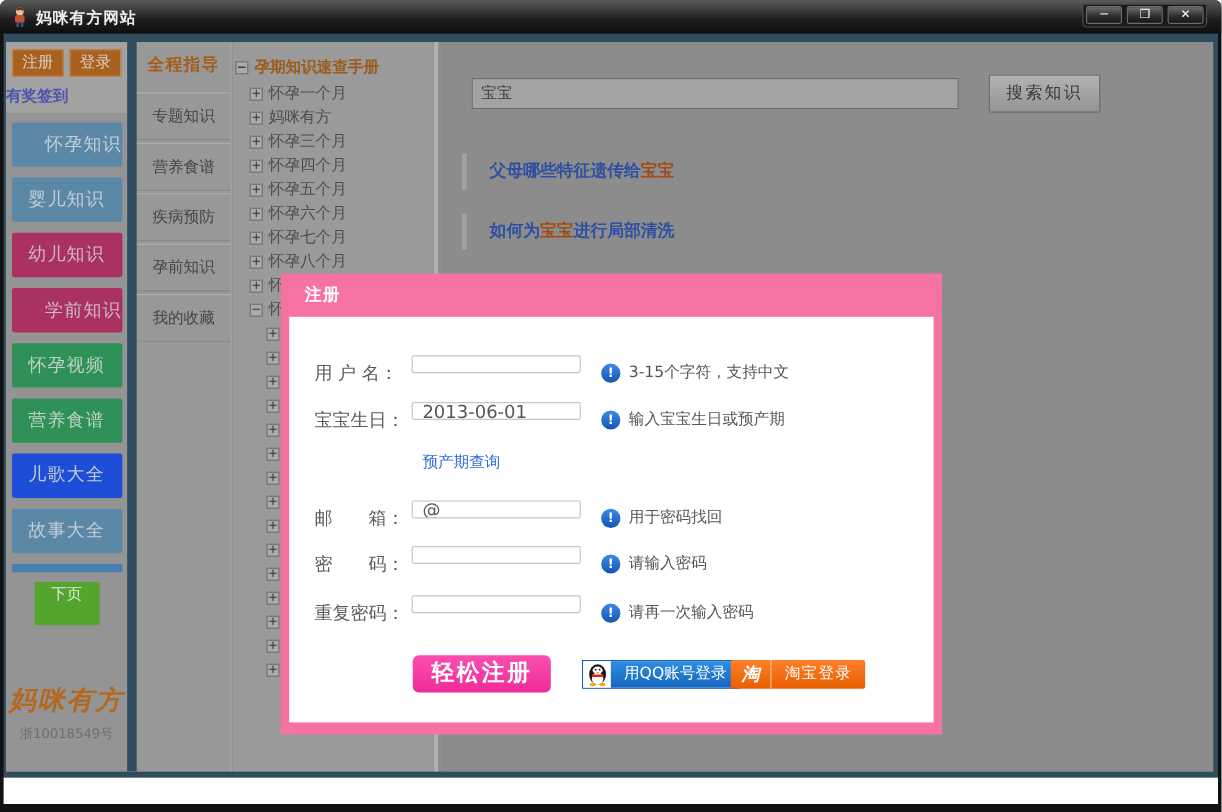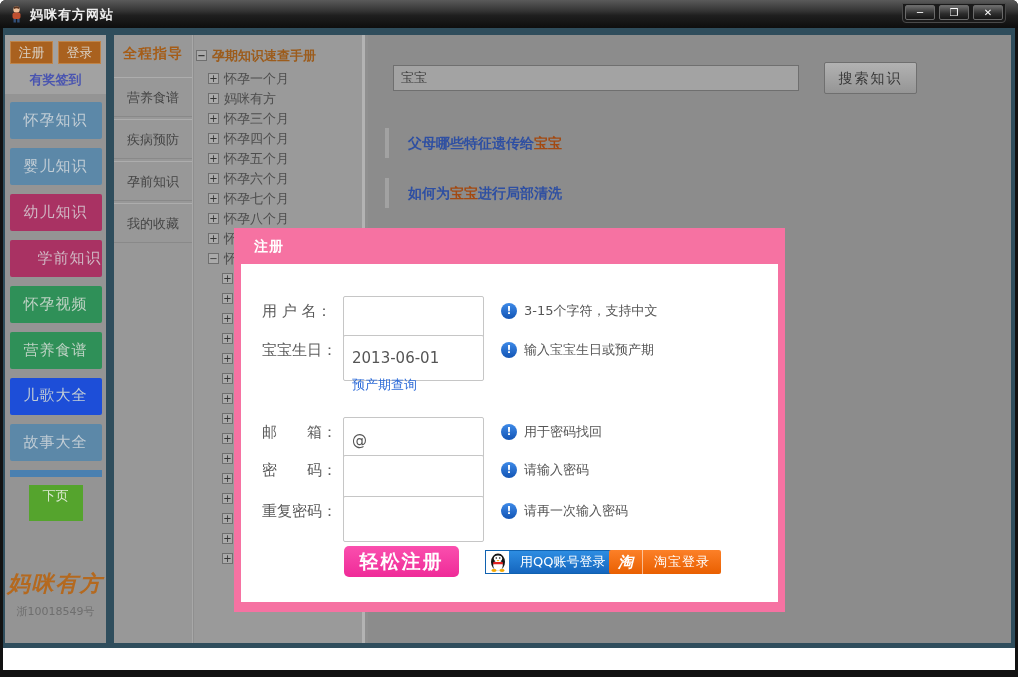--- a/index.html
+++ b/index.html
@@ -22,21 +22,21 @@
   
   .content { position: absolute; left: 3px; top: 28px; width: 1012px; height: 620px; background: #2f4d5c; }
   .webview { position: absolute; left: 2px; top: 7px; right: 4px; bottom: 5px; background: #8f8f8f; overflow: hidden; }
 
   
   .sidebar { position: absolute; left: 0; top: 0; width: 101px; height: 100%; background: #949494; }
   .sidebar-top { background: #a2a2a2; padding: 6px 0 5px; }
   .auth-row { display: flex; justify-content: center; gap: 5px; }
   .btn-auth { width: 43px; height: 23px; line-height: 21px; text-align: center; background: #a9611f;
               border: 1px solid #c08448; color: #d9d0c4; font-size: 13px; }
-  .signin { margin-top: 7px; text-align: center; color: #4a55b0; font-size: 13px; font-weight: bold; }
+  .signin { margin-top: 7px; text-align: left; color: #4a55b0; font-size: 13px; font-weight: bold; }
   .sidebar-nav { padding-top: 8px; }
   .nav-btn { width: 92px; height: 37px; line-height: 37px; margin: 0 auto 9px; text-align: center;
              font-size: 15px; letter-spacing: 1px; border-radius: 2px; }
   .blue-bar { width: 92px; height: 7px; background: #4a80b0; margin: 4px auto 8px; }
   .next-btn { width: 54px; height: 36px; line-height: 22px; margin: 0 auto; text-align: center;
               background: #55a42d; color: #dcead2; font-size: 13px; }
   .logo { margin-top: 48px; text-align: center; font-size: 22px; font-weight: bold; font-style: italic;
           color: #b4691f; letter-spacing: 2px; }
   .regno { margin-top: 5px; text-align: center; font-size: 11px; color: #6e6e6e; }
 
@@ -73,21 +73,21 @@
                  margin-bottom: 20px; font-size: 14px; font-weight: bold; color: #2e4fa2; }
   .result-item .hl { color: #a34a12; }
 
   
   .modal { position: absolute; left: 234px; top: 228px; width: 551px; height: 384px; background: #f672a2; z-index: 20; }
   .modal-header { height: 36px; line-height: 36px; padding-left: 20px; color: #ffffff; font-size: 14px;
                   font-weight: bold; letter-spacing: 1px; }
   .modal-body { position: absolute; left: 7px; right: 7px; top: 36px; bottom: 10px; background: #ffffff; }
   .form-row { position: absolute; left: 0; right: 0; height: 30px; }
   .form-row .flabel { position: absolute; left: 21px; width: 80px; line-height: 30px; font-size: 15px; color: #5a5a5a; white-space: pre; }
-  .form-row .finput { position: absolute; left: 102px; top: 0; width: 141px; height: 46px; border: 1px solid #c6c6c6;
+  .form-row .finput { position: absolute; left: 102px; top: 0; width: 141px; height: 15px; border: 1px solid #c6c6c6;
                       border-radius: 2px; font-size: 15px; color: #555; padding-left: 8px; background: #fff;
                       font-family: "DejaVu Sans", sans-serif; }
   .form-row .info-ico { position: absolute; left: 260px; top: 7px; width: 16px; height: 16px; border-radius: 50%;
                         background: linear-gradient(#3e8ae8, #1254b4); color: #fff; font-size: 11px; font-weight: bold;
                         text-align: center; line-height: 16px; }
   .form-row .fhint { position: absolute; left: 283px; line-height: 30px; font-size: 13px; color: #555; }
   .due-link { position: absolute; left: 111px; top: 112px; font-size: 13px; color: #2e6cd8; }
 
   .btn-row { position: absolute; left: 0; top: 282px; right: 0; height: 36px; }
   .submit-btn { position: absolute; left: 103px; top: 0; width: 115px; height: 31px; line-height: 31px;
@@ -131,40 +131,41 @@
 
       <div class="sidebar">
         <div class="sidebar-top">
           <div class="auth-row">
             <div class="btn-auth">注册</div>
             <div class="btn-auth">登录</div>
           </div>
           <div class="signin">有奖签到</div>
         </div>
         <div class="sidebar-nav" id="sidebarNav">
-            <div class="nav-btn" style="background: rgb(92, 136, 168); color: rgb(194, 205, 213);">怀孕知识</div>
+            <div class="nav-btn" style="background: rgb(92, 136, 168); color: rgb(194, 205, 213); text-align: right;">怀孕知识</div>
             <div class="nav-btn" style="background: rgb(92, 136, 168); color: rgb(194, 205, 213);">婴儿知识</div>
             <div class="nav-btn" style="background: rgb(169, 50, 99); color: rgb(208, 182, 195);">幼儿知识</div>
             <div class="nav-btn" style="background: rgb(169, 50, 99); color: rgb(208, 182, 195); text-align: right;">学前知识</div>
             <div class="nav-btn" style="background: rgb(47, 144, 88); color: rgb(190, 210, 196);">怀孕视频</div>
             <div class="nav-btn" style="background: rgb(47, 144, 88); color: rgb(190, 210, 196);">营养食谱</div>
             <div class="nav-btn" style="background: #1d4ed8; color: rgb(194, 205, 213); font-family: Liberation Mono, monospace;">儿歌大全</div>
             <div class="nav-btn" style="background: rgb(92, 136, 168); color: rgb(194, 205, 213);">故事大全</div>
           </div>
         <div class="blue-bar"></div>
         <div class="next-btn">下页</div>
         <div class="logo">妈咪有方</div>
         <div class="regno">浙10018549号</div>
       </div>
 
       <div class="vline"></div>
 
       <div class="tabs-col">
         <div class="tab-active">全程指导</div>
         <div id="tabList">
+            <div class="tab">专题知识</div>
             <div class="tab">营养食谱</div>
             <div class="tab">疾病预防</div>
             <div class="tab">孕前知识</div>
             <div class="tab">我的收藏</div>
           </div>
       </div>
 
       <div class="tree-panel">
         <div class="tree-root"><span class="tico">−</span><span>孕期知识速查手册</span></div>
         <div id="treeItems">

